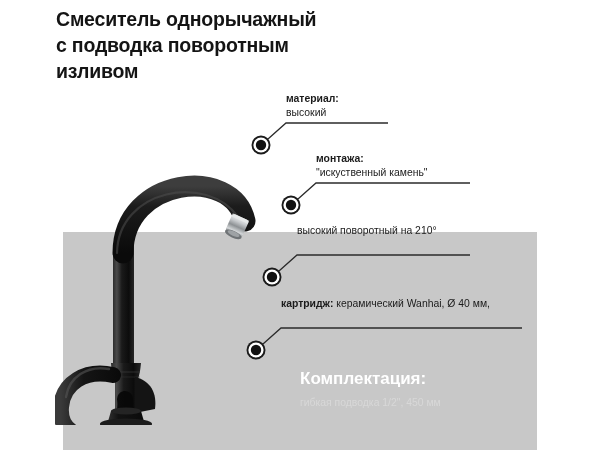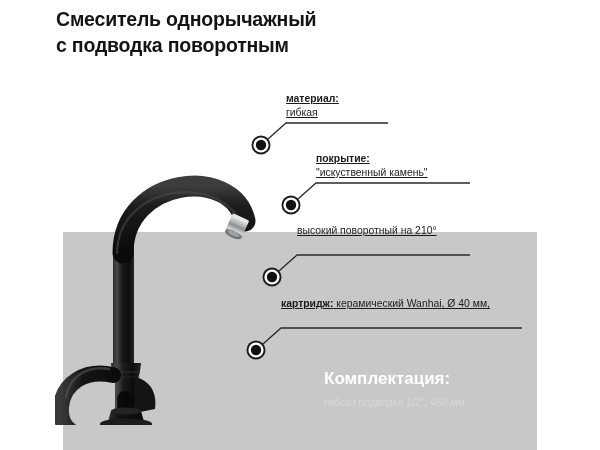--- a/index.html
+++ b/index.html
@@ -59,21 +59,20 @@
   
   .callout {
     position: absolute;
   }
   .callout-text {
     position: absolute;
     white-space: nowrap;
     color: #1b1b1b;
     font-size: 10.4px;
     line-height: 14px;
-    text-decoration: underline;
   }
   .callout-head {
     font-weight: bold;
     display: block;
   }
   .callout-sub {
     font-weight: normal;
     display: block;
   }
   .callout-inline-head {
@@ -89,21 +88,20 @@
     height: 450px;
     pointer-events: none;
   }
 
   
   .kit {
     position: absolute;
     left: 300px;
     top: 368px;
     width: 240px;
-    margin-left: 24px;
   }
   .kit-title {
     font-size: 17px;
     font-weight: bold;
     color: #ffffff;
     line-height: 22px;
     letter-spacing: 0px;
     white-space: nowrap;
   }
   .kit-sub {
@@ -216,29 +214,30 @@
     <g>
       <circle cx="256" cy="350" r="9.5" fill="#1b1b1b"></circle>
       <circle cx="256" cy="350" r="7.6" fill="#ffffff"></circle>
       <circle cx="256" cy="350" r="5.2" fill="#111111"></circle>
     </g>
   </svg>
 
   <div class="title">
     <span class="title-line">Смеситель однорычажный</span>
     <span class="title-line">с подводка поворотным</span>
+    <span class="title-line">изливом</span>
   </div>
 
   <div class="callout callout-text" style="left:286px; top:92px;">
     <span class="callout-head">материал:</span>
-    <span class="callout-sub">гибкая</span>
+    <span class="callout-sub">высокий</span>
   </div>
 
   <div class="callout callout-text" style="left:316px; top:152px;">
-    <span class="callout-head">покрытие:</span>
+    <span class="callout-head">монтажа:</span>
     <span class="callout-sub">"искуственный камень"</span>
   </div>
 
   <div class="callout callout-text" style="left:297px; top:224px;">
     <span class="callout-sub">высокий поворотный на 210°</span>
   </div>
 
   <div class="callout callout-text" style="left:281px; top:297px;text-align:right;">
     <span class="callout-sub"><span class="callout-inline-head">картридж:</span><span> керамический Wanhai, Ø 40 мм,</span></span>
   </div>

